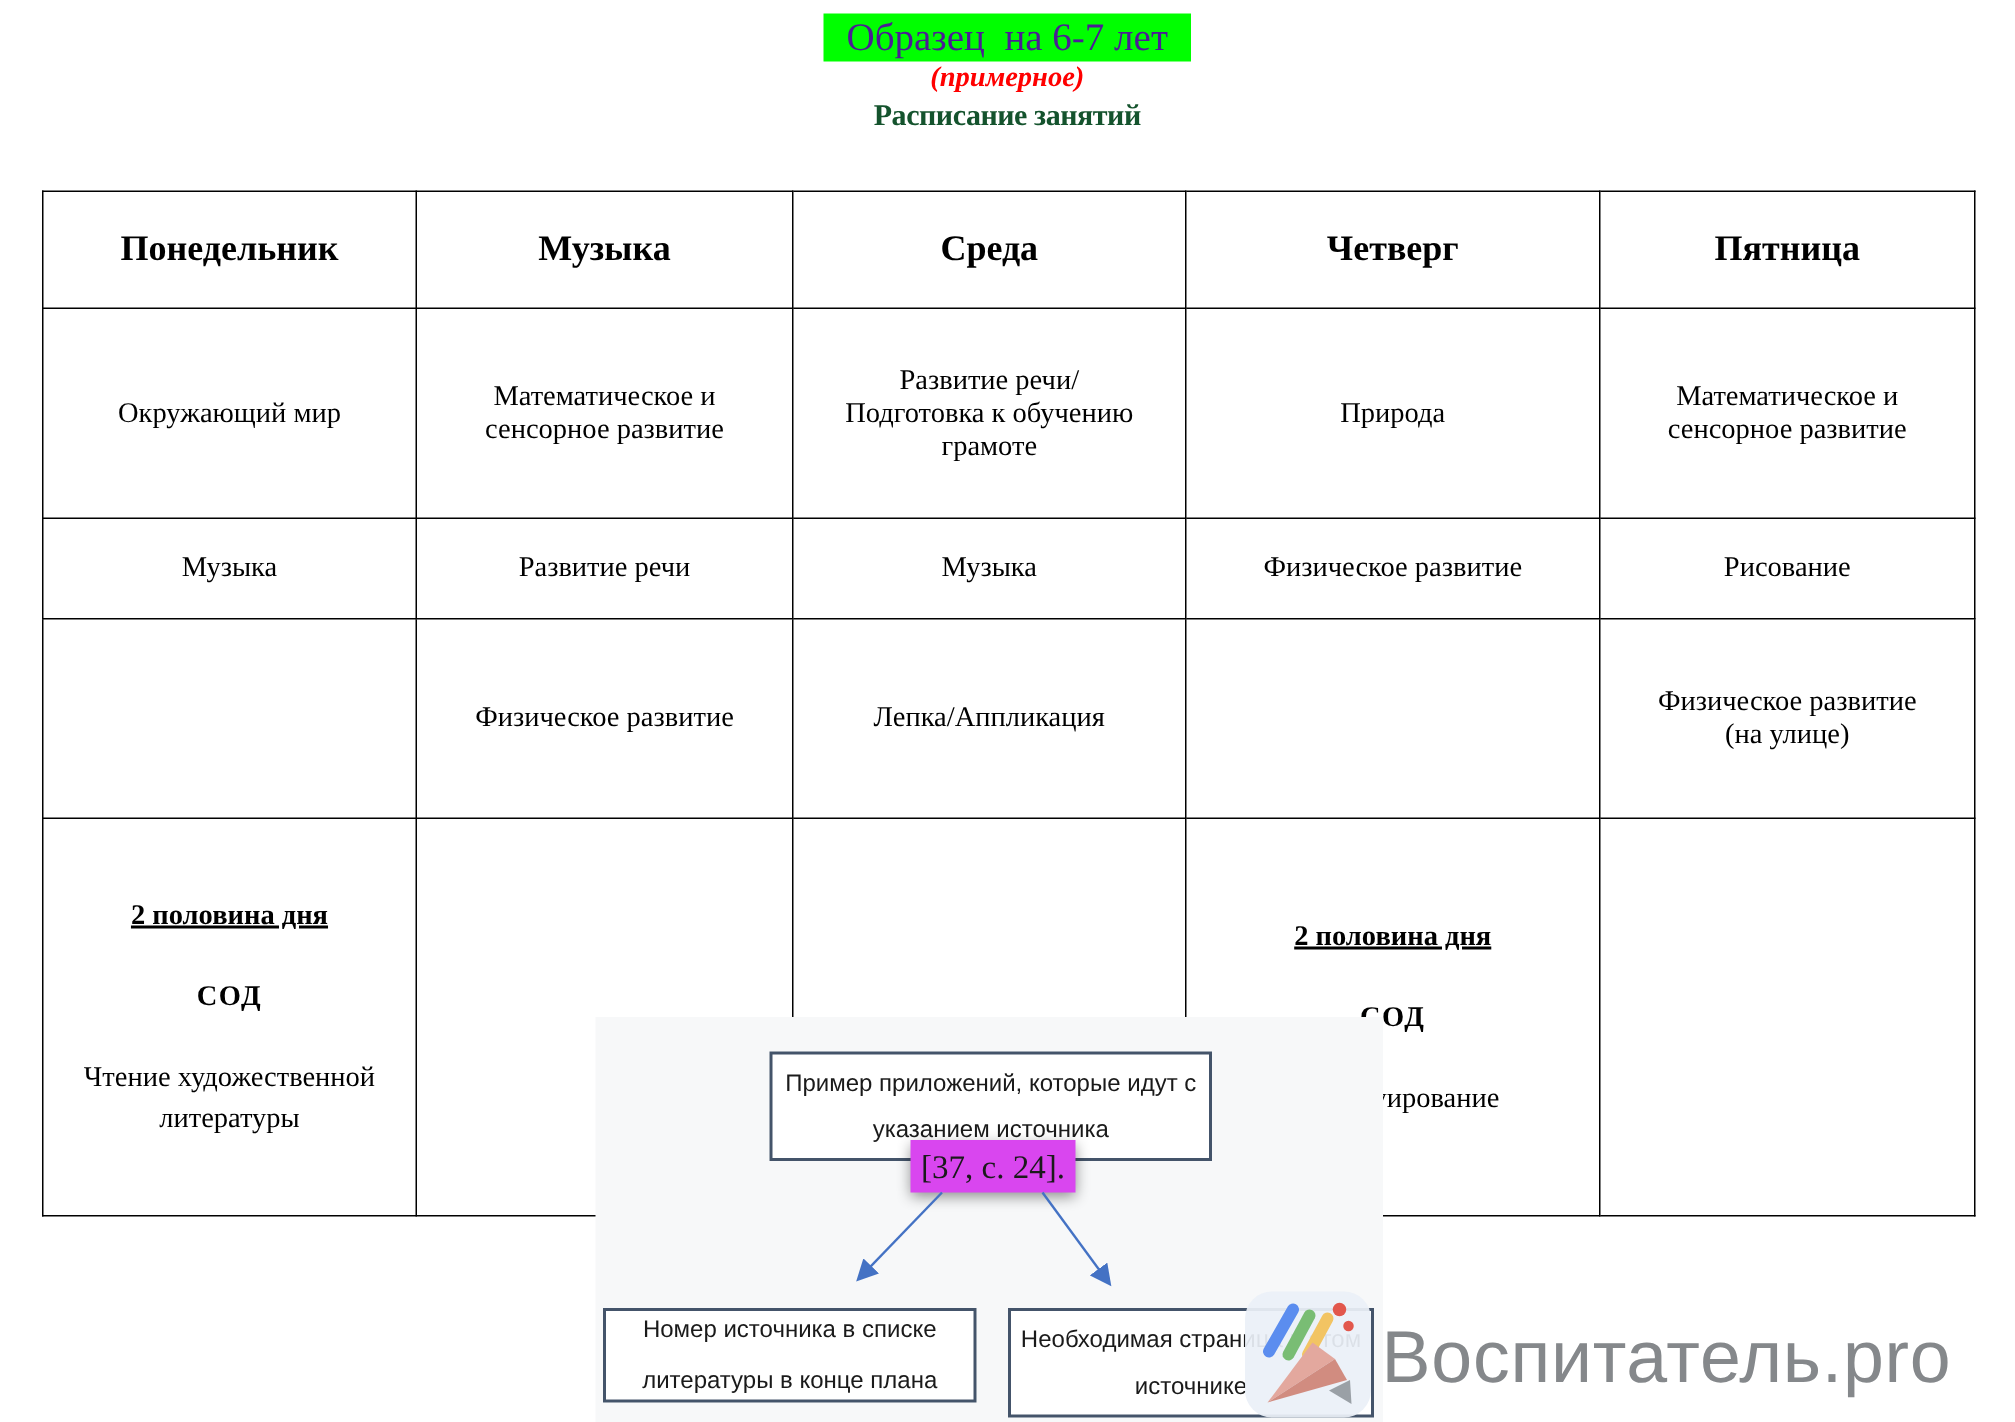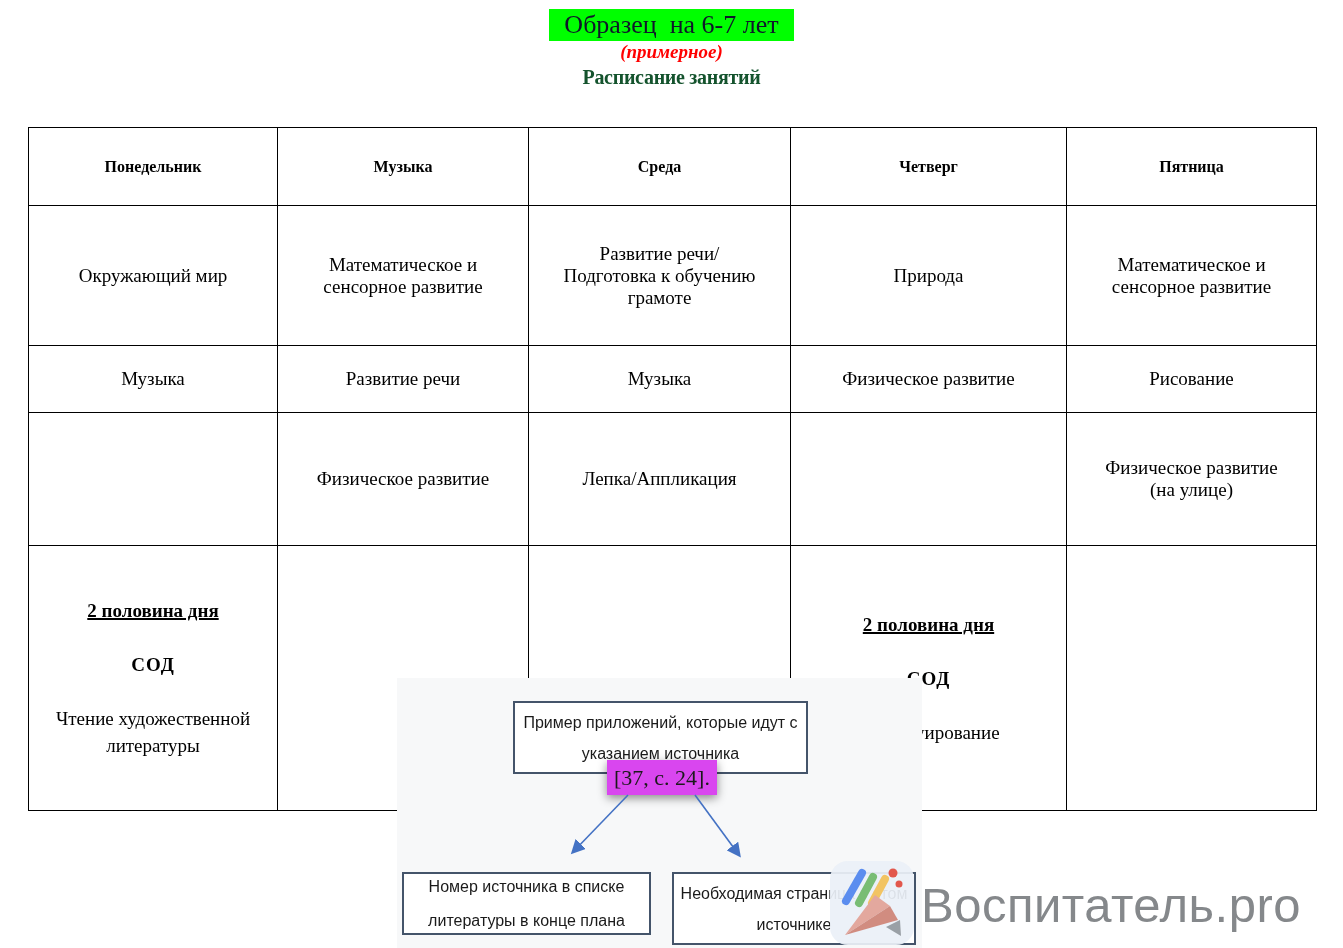--- a/index.html
+++ b/index.html
@@ -3,40 +3,40 @@
 <meta charset="utf-8">
 <style>
   html,body{margin:0;padding:0;}
   body{
     width:1343px;height:948px;position:relative;background:#ffffff;
     font-family:"Liberation Serif",serif;color:#000;overflow:hidden;
   }
   
   .doc-header{position:absolute;left:0;top:0;width:100%;text-align:center;}
   .title-highlight{
-    display:inline-block;margin-top:9px;background:#00ff00;color:#0f172a;
+    display:inline-block;margin-top:9px;background:#00ff00;color:#4c1d95;
     font-size:26px;line-height:32px;padding:0 15px;white-space:pre;
     font-family:"Liberation Serif",serif;
   }
   .subtitle-note{
     color:#ff0000;font-size:19px;font-weight:bold;font-style:italic;
   }
   .subtitle-main{
     margin-top:3px;color:#14532d;font-size:20px;font-weight:bold;letter-spacing:-0.3px;
   }
   
   table.schedule{
     position:absolute;left:28px;top:127px;width:1288px;height:543px;
     border-collapse:collapse;table-layout:fixed;
   }
   table.schedule th, table.schedule td{
     border:1.6px solid #000;text-align:center;vertical-align:middle;
     padding:2px 10px;font-size:19px;white-space:pre-line;
   }
-  table.schedule th{font-size:16px;font-weight:bold;margin-left:45px;}
+  table.schedule th{font-size:24px;font-weight:bold;margin-left:45px;}
   .afternoon-heading{font-weight:bold;text-decoration:underline;text-decoration-thickness:2px;font-size:19px;}
   .afternoon-sub{font-weight:bold;font-size:19px;letter-spacing:1px;}
   .afternoon-activity{font-size:19px;}
   .cell-lines{line-height:27px;}
   
   .annot-panel{
     position:absolute;left:397px;top:678px;width:525px;height:270px;
     background:#f7f8f9;
   }
   .annot-box{

